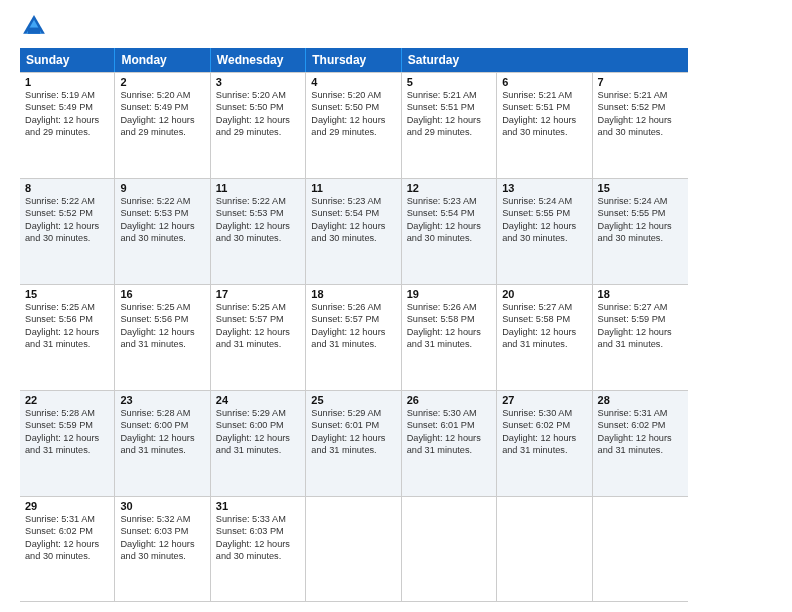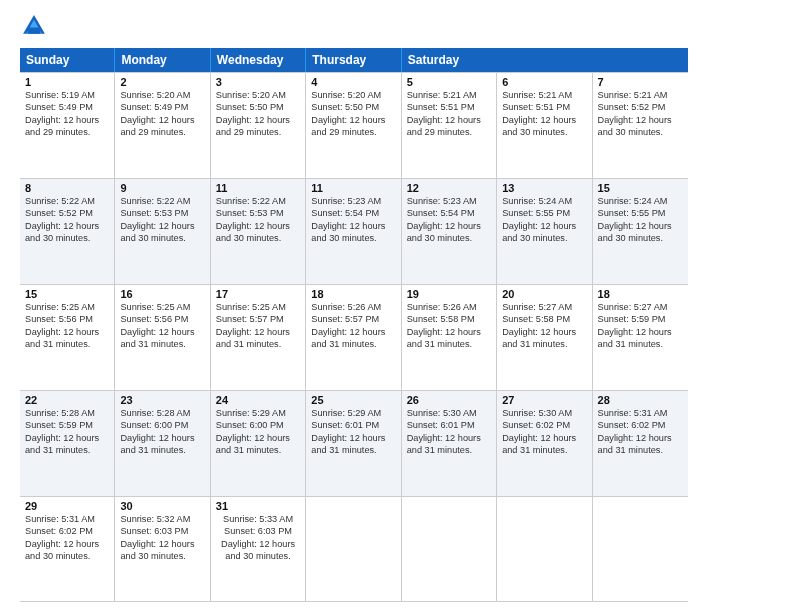--- a/index.html
+++ b/index.html
@@ -352,21 +352,21 @@
           </div>
           <div class="cal-cell">
             <span class="day-num">30</span>
             <div class="day-info" style="white-space: pre-line;">Sunrise: 5:32 AM
 Sunset: 6:03 PM
 Daylight: 12 hours
 and 30 minutes.</div>
           </div>
           <div class="cal-cell">
             <span class="day-num">31</span>
-            <div class="day-info" style="white-space: pre-line; text-align: center;">Sunrise: 5:33 AM
+            <div class="day-info" style="white-space: pre-line;">Sunrise: 5:33 AM
 Sunset: 6:03 PM
 Daylight: 12 hours
 and 30 minutes.</div>
           </div>
           <div class="cal-cell empty"></div>
           <div class="cal-cell empty"></div>
           <div class="cal-cell empty"></div>
           <div class="cal-cell empty"></div>
         </div>
       </div>

